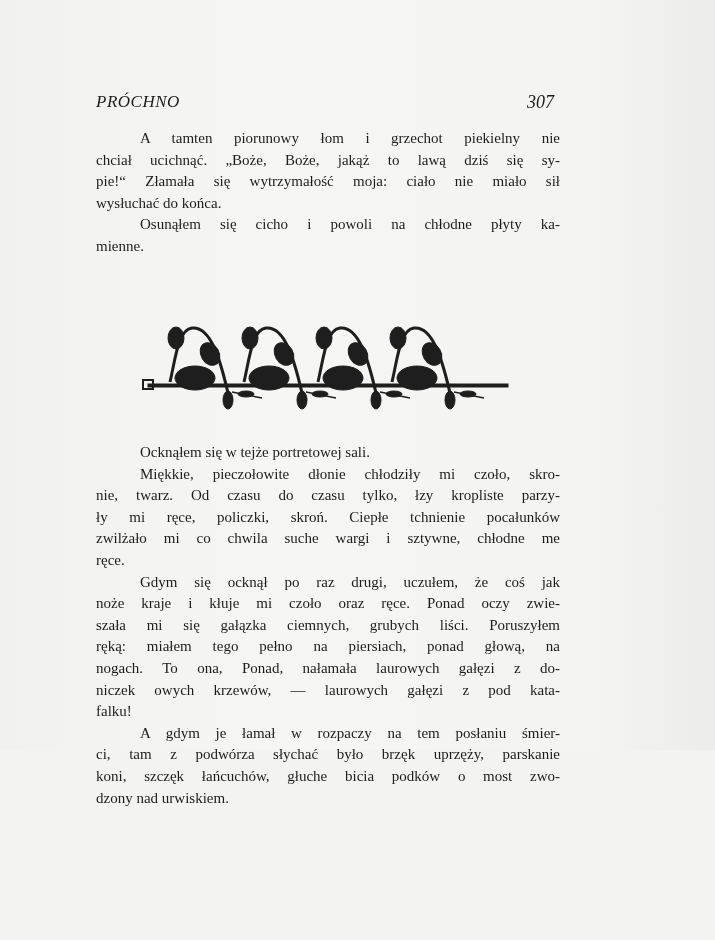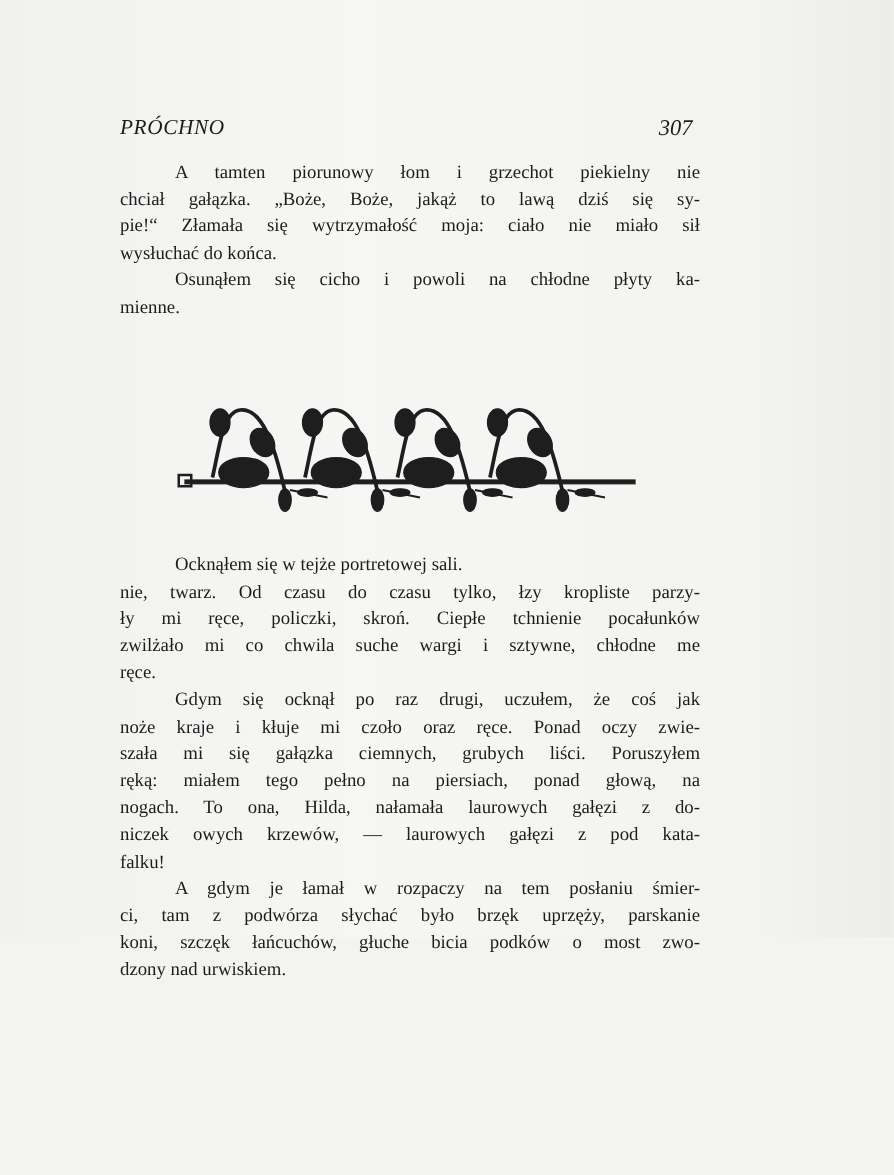--- a/index.html
+++ b/index.html
@@ -42,21 +42,21 @@
 <body>
 
 <div class="page">
   <div class="header">
     <span class="running-title">PRÓCHNO</span>
     <span class="page-number">307</span>
   </div>
 
   <div class="text-block block-1" id="block1">
       <div class="line indent">A tamten piorunowy łom i grzechot piekielny nie</div>
-      <div class="line">chciał gałązka. „Boże, Boże, jakąż to lawą dziś się sy-</div>
+      <div class="line">chciał ucichnąć. „Boże, Boże, jakąż to lawą dziś się sy-</div>
       <div class="line">pie!“ Złamała się wytrzymałość moja: ciało nie miało sił</div>
       <div class="line last">wysłuchać do końca.</div>
       <div class="line indent">Osunąłem się cicho i powoli na chłodne płyty ka-</div>
       <div class="line last">mienne.</div>
     </div>
 
   <svg class="ornament" viewBox="0 0 380 96">
     <g id="orn" fill="#1e1e1e" stroke="#1e1e1e">
         <rect x="8" y="68" width="360" height="3"></rect>
         <rect x="3" y="64" width="10" height="9" fill="none" stroke-width="2"></rect>
@@ -86,29 +86,30 @@
         <ellipse cx="258" cy="22" rx="8" ry="11"></ellipse>
         <ellipse cx="292" cy="38" rx="9" ry="12" transform="rotate(-30 292 38)"></ellipse>
         <ellipse cx="310" cy="84" rx="5" ry="9"></ellipse>
         <ellipse cx="328" cy="78" rx="8" ry="3"></ellipse>
         <path d="M314 76 L 344 82" fill="none" stroke-width="1.5"></path>
       </g>
   </svg>
 
   <div class="text-block block-2" id="block2">
       <div class="line indent last">Ocknąłem się w tejże portretowej sali.</div>
+      <div class="line indent">Miękkie, pieczołowite dłonie chłodziły mi czoło, skro-</div>
       <div class="line">nie, twarz. Od czasu do czasu tylko, łzy kropliste parzy-</div>
       <div class="line">ły mi ręce, policzki, skroń. Ciepłe tchnienie pocałunków</div>
       <div class="line">zwilżało mi co chwila suche wargi i sztywne, chłodne me</div>
       <div class="line last">ręce.</div>
       <div class="line indent">Gdym się ocknął po raz drugi, uczułem, że coś jak</div>
       <div class="line">noże kraje i kłuje mi czoło oraz ręce. Ponad oczy zwie-</div>
       <div class="line">szała mi się gałązka ciemnych, grubych liści. Poruszyłem</div>
       <div class="line">ręką: miałem tego pełno na piersiach, ponad głową, na</div>
-      <div class="line">nogach. To ona, Hilda, nałamała laurowych gałęzi z do-</div>
+      <div class="line">nogach. To ona, Ponad, nałamała laurowych gałęzi z do-</div>
       <div class="line">niczek owych krzewów, — laurowych gałęzi z pod kata-</div>
       <div class="line last">falku!</div>
       <div class="line indent">A gdym je łamał w rozpaczy na tem posłaniu śmier-</div>
       <div class="line">ci, tam z podwórza słychać było brzęk uprzęży, parskanie</div>
       <div class="line">koni, szczęk łańcuchów, głuche bicia podków o most zwo-</div>
       <div class="line last">dzony nad urwiskiem.</div>
     </div>
 </div>
 
 </body></html>

